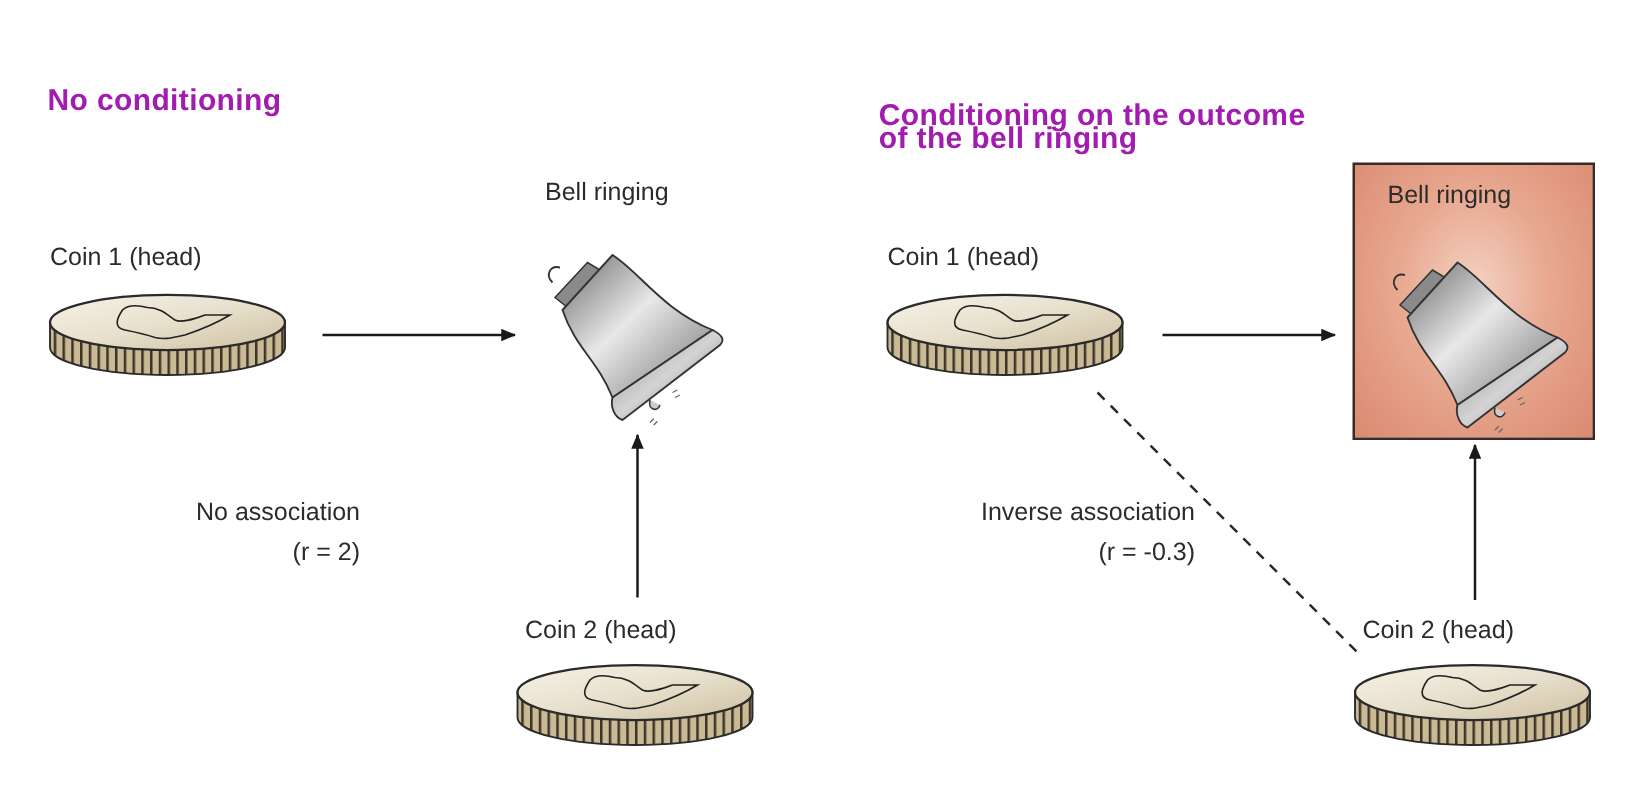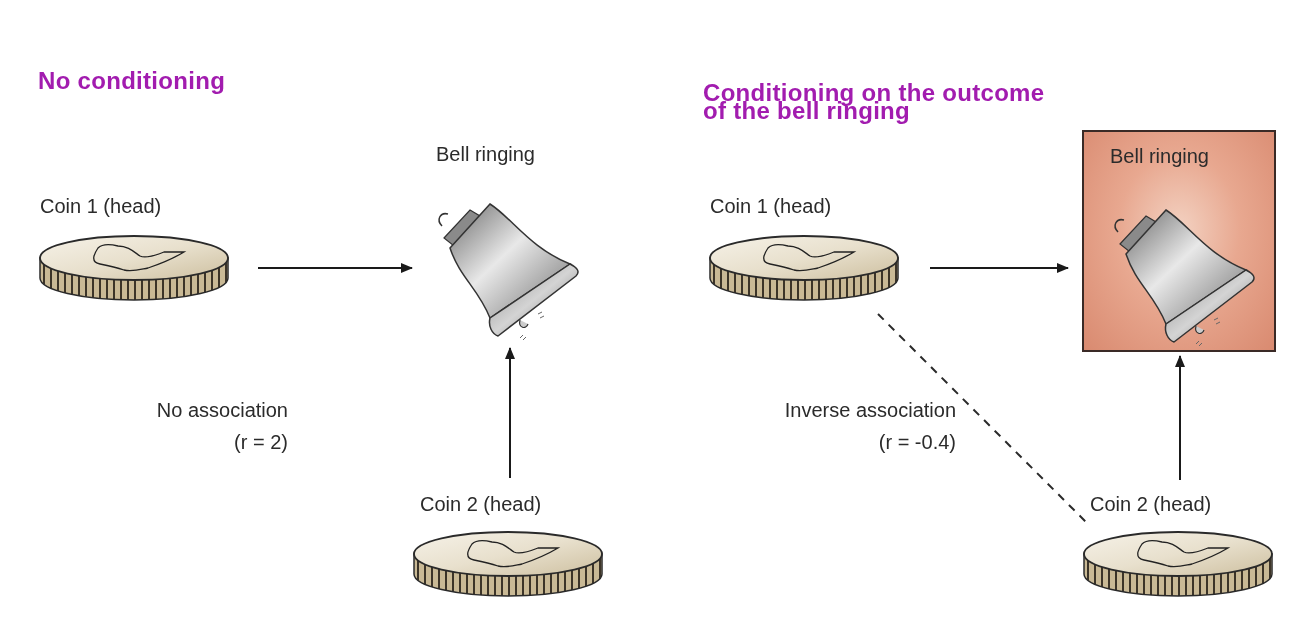--- a/index.html
+++ b/index.html
@@ -96,21 +96,21 @@
     </svg>
 
   <div class="cond-box">
     <div class="abs label" style="left:26px; top:10px;">Bell ringing</div>
     <svg class="bell" style="left:12px; top:42px;" viewBox="0 0 170 180">
         <use href="#bellSym"></use>
       </svg>
   </div>
 
   <div class="abs label right" style="left:680px; width:276px; top:396px;">Inverse association</div>
-  <div class="abs label right" style="left:680px; width:276px; top:428px;">(r = -0.4)</div>
+  <div class="abs label right" style="left:680px; width:276px; top:428px;">(r = -0.3)</div>
 
   <div class="abs label" style="left:1090px; top:490px;">Coin 2 (head)</div>
   <svg class="coin" style="left:1080px; top:528px;" viewBox="0 0 196 72">
       <use href="#coinSym"></use>
     </svg>
 </div>
 
 <svg class="layer" width="1316" height="632">
   <line x1="258" y1="268" x2="412" y2="268" stroke="#1a1a1a" stroke-width="2" marker-end="url(#arrowHead)"></line>
   <line x1="510" y1="478" x2="510" y2="348" stroke="#1a1a1a" stroke-width="2" marker-end="url(#arrowHead)"></line>

